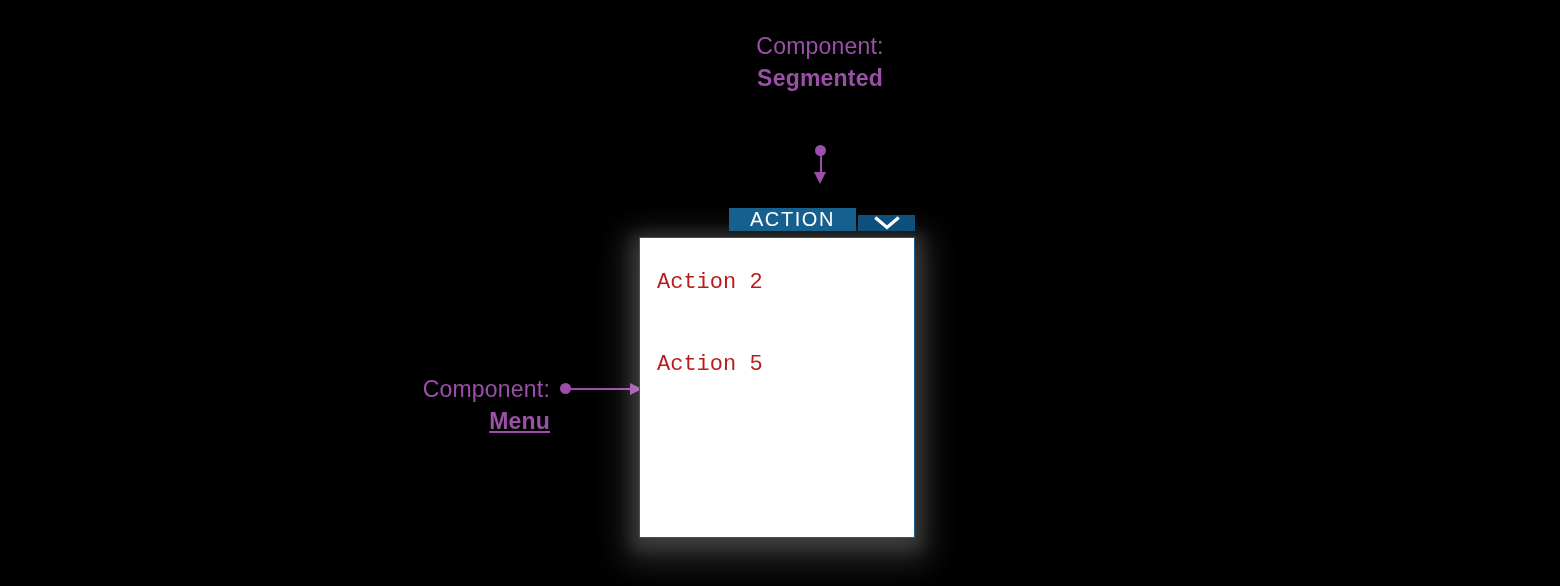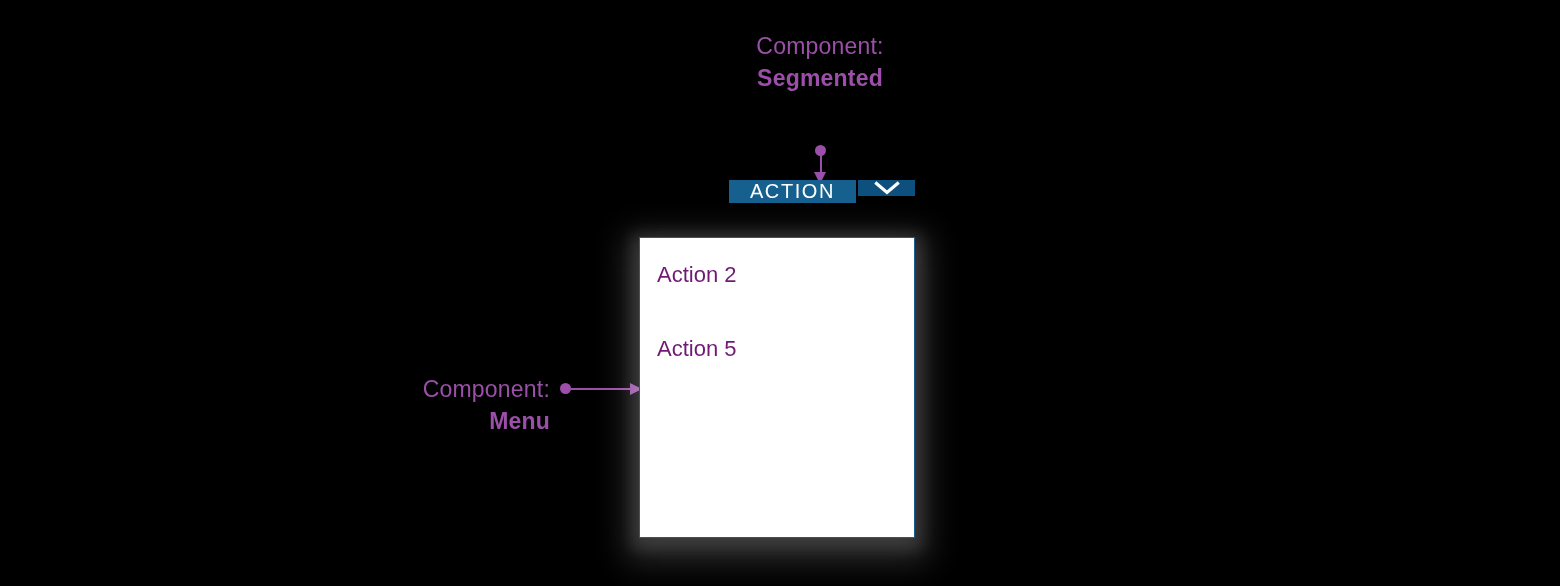--- a/index.html
+++ b/index.html
@@ -77,21 +77,21 @@
     left: 250px;
     top: 373px;
     width: 300px;
     text-align: right;
     line-height: 32px;
     color: #9B4FA8;
     font-size: 23px;
     letter-spacing: 0.2px;
   }
   .anno-left .lead { display: block; font-weight: 400; }
-  .anno-left .strong { display: block; font-weight: 700; }
+  .anno-left .strong { display: block; font-weight: 700; text-decoration: underline; }
 
   .conn-left-dot {
     position: absolute;
     left: 560px;
     top: 383px;
     width: 11px;
     height: 11px;
     border-radius: 50%;
     background: #9B4FA8;
   }
@@ -138,35 +138,36 @@
     overflow: hidden;
   }
   .menu-list {
     list-style: none;
     margin: 0;
     padding: 0;
   }
   .menu-item {
     height: 74px;
     line-height: 74px;
-    padding: 0 0 0 17px;
-    color: #701a75;
+    padding: 8px 0 0 17px;
+    color: #b91c1c;
     font-size: 22px;
     white-space: nowrap;
     cursor: default;
+    font-family: Liberation Mono, monospace;
   }
 
   
   .segmented {
     position: absolute;
     left: 729px;
     top: 180px;
     height: 51px;
     display: flex;
-    align-items: flex-start;
+    align-items: flex-end;
     border-radius: 24px;
   }
   .seg-primary {
     background: #15608F;
     color: #FFFFFF;
     font-size: 20px;
     letter-spacing: 1.6px;
     display: flex;
     align-items: center;
     justify-content: center;

